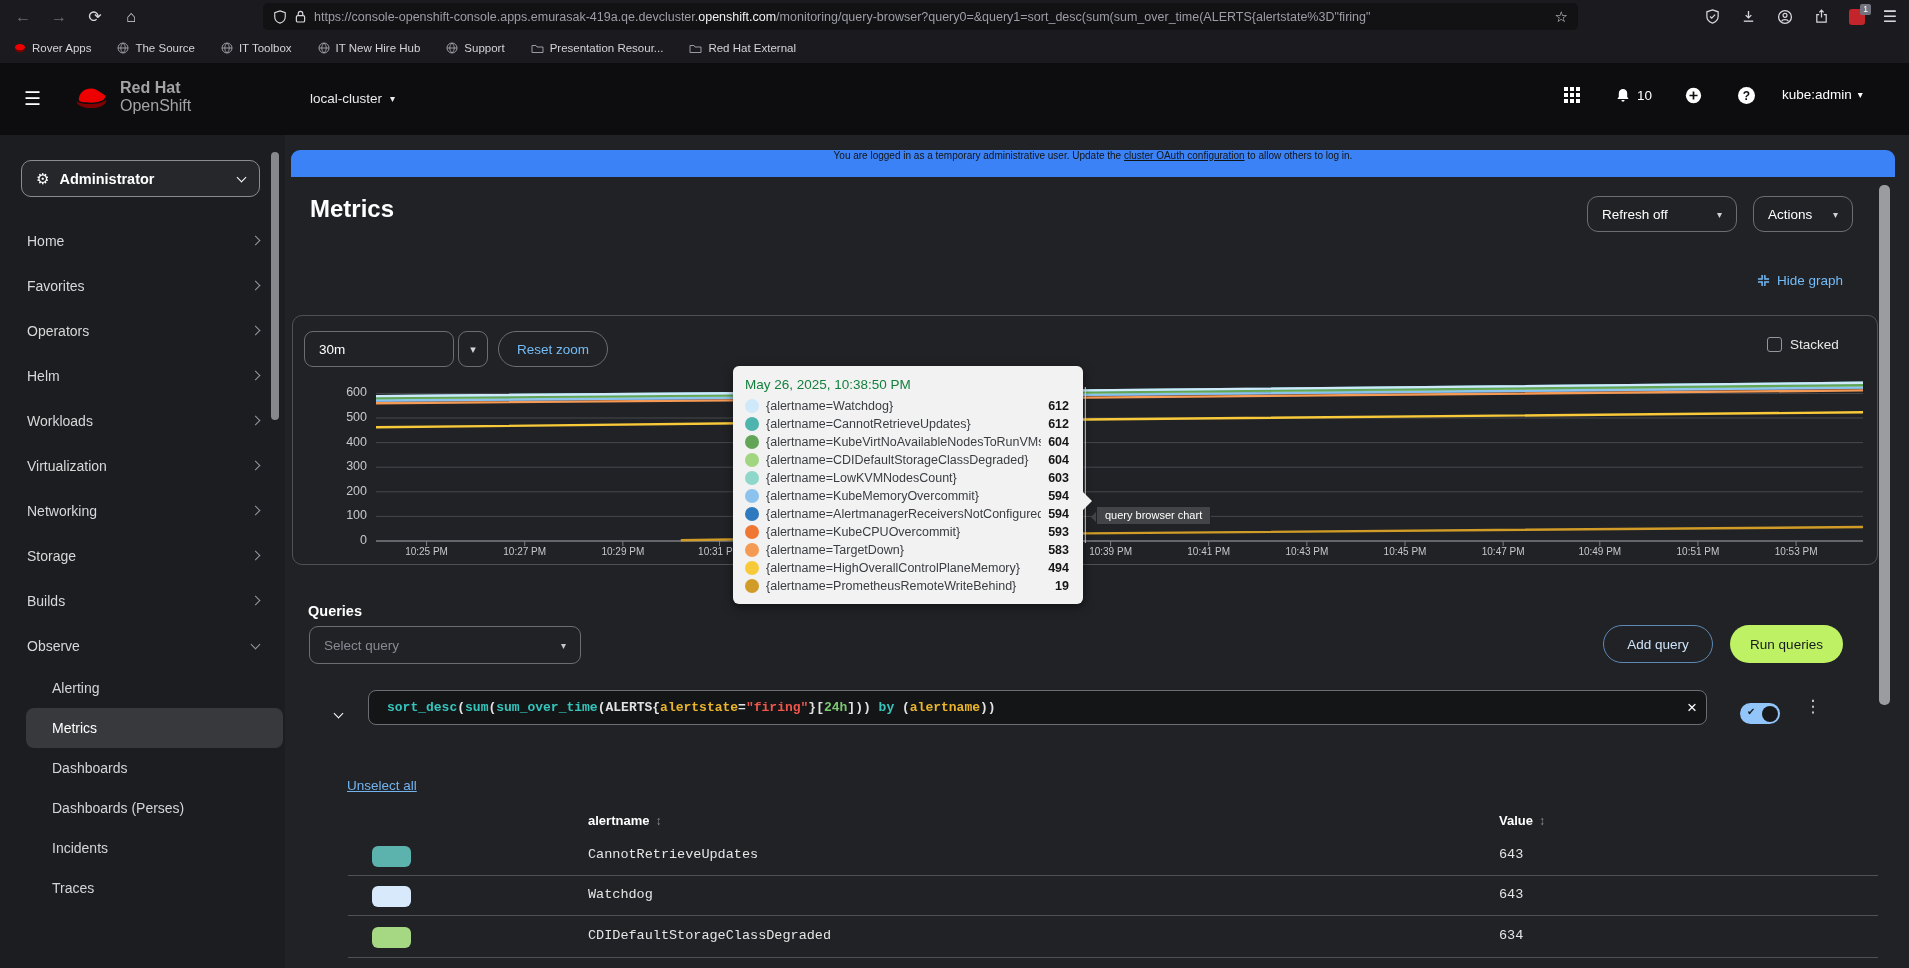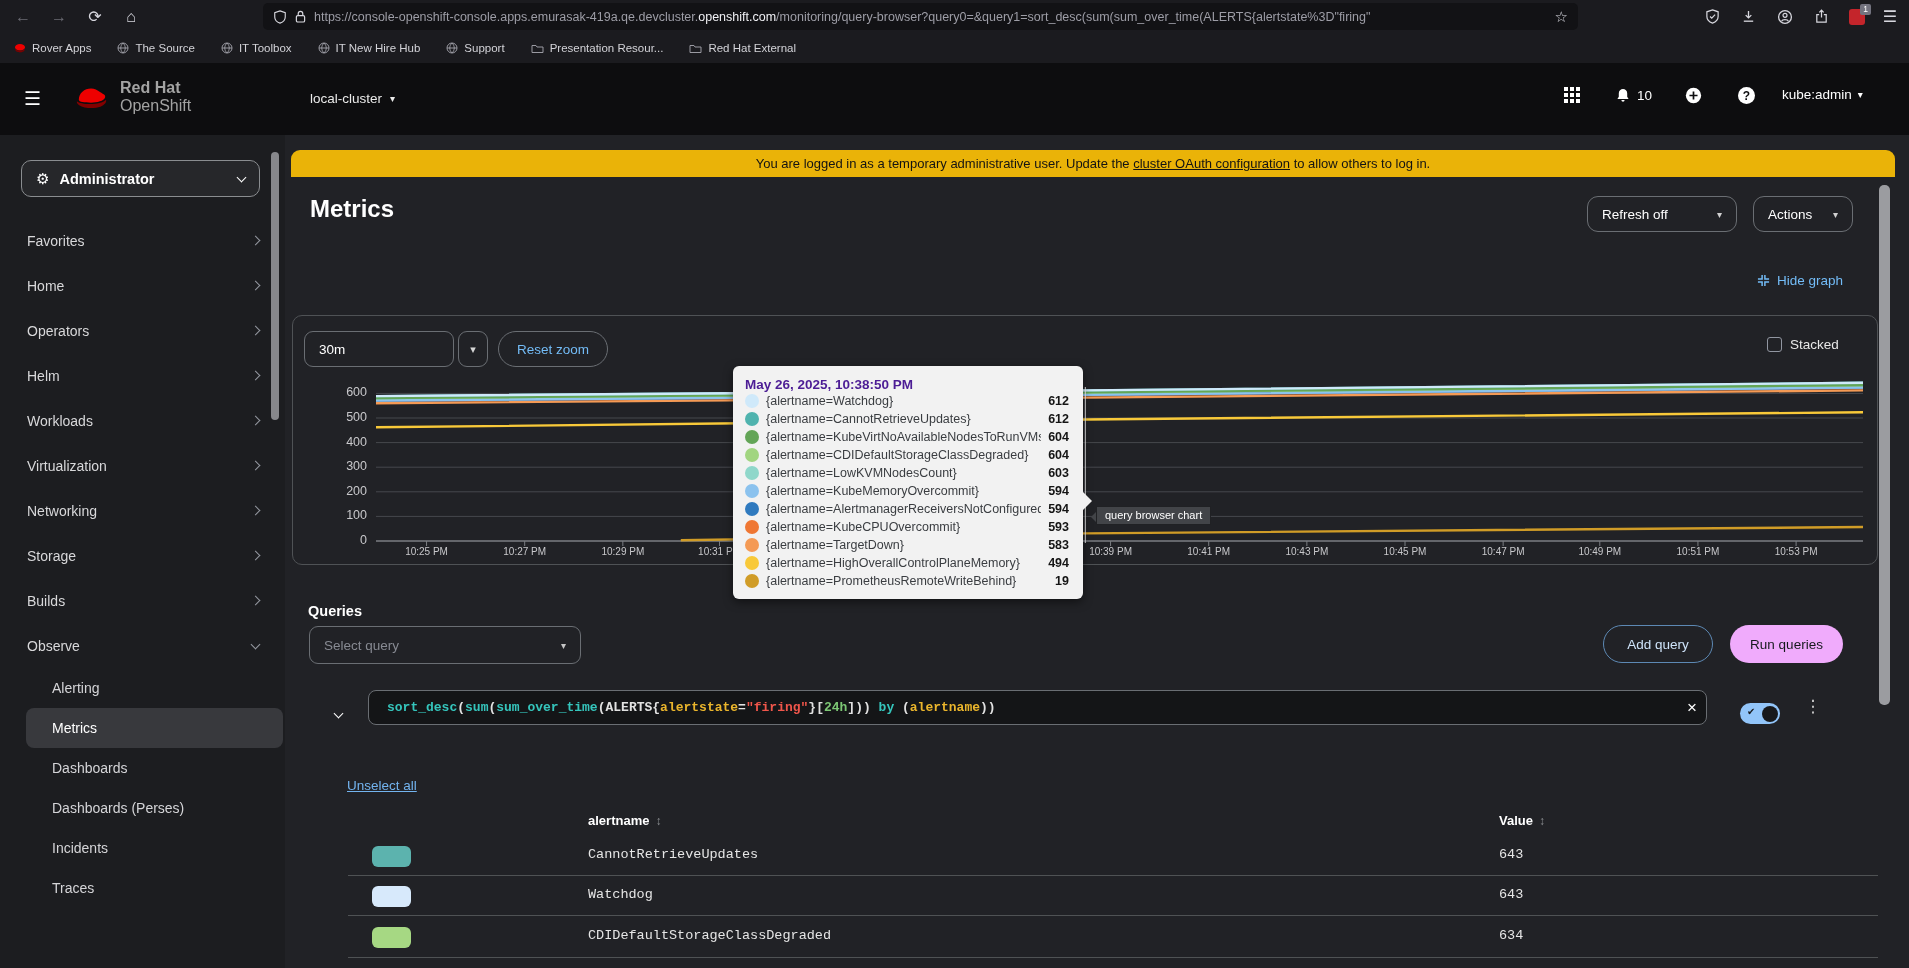--- a/index.html
+++ b/index.html
@@ -42,38 +42,38 @@
   .chev { width:7px; height:7px; border-right:1.6px solid #9599a0; border-top:1.6px solid #9599a0; display:inline-block; }
   .chev.right { transform:rotate(45deg); }
   .chev.down  { transform:rotate(135deg); margin-top:-3px; }
   .chev.white { border-color:#fff; }
   .subnav-item { height:40px; display:flex; align-items:center; padding-left:52px; color:#d5d5d8; font-size:14px; position:relative; }
   .subnav-item.active { background:#38393d; color:#fff; border-radius:8px; margin:0 2px 0 26px; padding-left:26px; }
   .side-thumb { position:absolute; left:271px; top:17px; width:8px; height:268px; background:#87888c; border-radius:4px; }
 
   
   .main { position:absolute; left:285px; top:135px; width:1624px; bottom:0; background:#212226; }
-  .banner { position:absolute; left:6px; top:15px; width:1604px; height:27px; background:#eab308; border-radius:9px 9px 0 0; color:#131313; font-size:13px; display:flex; align-items:center; justify-content:center; }
+  .banner { position:absolute; left:6px; top:15px; width:1604px; height:27px; background:#3b82f6; border-radius:9px 9px 0 0; color:#131313; font-size:10px; display:flex; justify-content:center; }
   .banner a { color:#131313; text-decoration:underline; }
   .pg-title { position:absolute; left:25px; top:60px; color:#fff; font-size:24px; font-weight:bold; }
   .btn-dark { position:absolute; height:36px; border:1px solid #6a6e73; border-radius:11px; background:transparent; color:#fff; font-size:13.5px; display:flex; align-items:center; justify-content:space-between; padding:0 14px; }
   .hide-graph { position:absolute; top:138px; right:66px; display:flex; align-items:center; gap:7px; color:#73bcf7; font-size:13.5px; }
 
   .gpanel { position:absolute; left:7px; top:180px; width:1586px; height:250px; border:1px solid #4f5255; border-radius:10px; }
   .ts-input { position:absolute; left:11px; top:15px; width:150px; height:36px; background:transparent; border:1px solid #6a6e73; border-radius:9px; color:#fff; font-size:13.5px; padding:0 14px; font-family:"Liberation Sans",sans-serif; }
   .ts-caret { position:absolute; left:165px; top:15px; width:30px; height:36px; border:1px solid #6a6e73; border-radius:9px; color:#d6d6d6; display:flex; align-items:center; justify-content:center; font-size:11px; }
   .reset-zoom { position:absolute; left:205px; top:15px; height:36px; padding:0 18px; border:1px solid #6a6e73; border-radius:18px; color:#73bcf7; font-size:13.5px; display:flex; align-items:center; background:transparent; }
   .stacked { position:absolute; left:1474px; top:21px; display:flex; align-items:center; gap:8px; color:#e8e8e8; font-size:13.5px; }
   .stacked .box { width:15px; height:15px; border:1.5px solid #9196a1; border-radius:3px; background:transparent; }
   .ylab { position:absolute; left:30px; width:44px; text-align:right; font-size:12.5px; color:#c8c8cb; }
   .xlab { position:absolute; transform:translateX(-50%); font-size:10px; color:#c8c8cb; top:230px; white-space:nowrap; }
 
   .ctooltip { position:absolute; left:448px; top:231px; width:350px; background:#f2f2f2; border-radius:6px; padding:11px 14px 9px 12px; z-index:20; box-shadow:0 3px 10px rgba(0,0,0,.5); }
   .ctooltip:after { content:""; position:absolute; right:-9px; top:126px; border:9px solid transparent; border-left-color:#f2f2f2; border-right-width:0; }
-  .ctt-head { font-size:13.5px; font-weight:bold; color:#4c1d95; }
+  .ctt-head { font-size:13.5px; font-weight:normal; color:#15803d; margin-bottom:5px; }
   .ctt-row { display:flex; align-items:center; gap:7px; height:18px; font-size:12.5px; }
   .ctt-dot { width:14px; height:14px; border-radius:50%; flex:none; }
   .ctt-lbl { flex:1; color:#3a3d41; white-space:nowrap; overflow:hidden; }
   .ctt-val { font-weight:bold; color:#151515; }
   .mini-tt { position:absolute; left:811px; top:371px; background:#424448; border:1px solid #202124; color:#fff; font-size:11px; padding:2px 8px 3px; z-index:21; white-space:nowrap; }
   .mini-tt:before { content:""; position:absolute; left:-6px; top:5px; border:5px solid transparent; border-right-color:#424448; border-left-width:0; }
 
   .q-head { position:absolute; left:23px; top:468px; color:#fff; font-size:14.5px; font-weight:bold; }
   .q-select { position:absolute; left:24px; top:491px; width:272px; height:38px; border:1px solid #6a6e73; border-radius:9px; color:#878a92; font-size:13.5px; display:flex; align-items:center; justify-content:space-between; padding:0 14px; }
   .btn-sec { position:absolute; top:490px; height:38px; border:1px solid #5d89b4; border-radius:19px; color:#cfe4fa; font-size:13.5px; display:flex; align-items:center; justify-content:center; background:transparent; }
@@ -252,26 +252,26 @@
 <nav class="sidebar">
   <div class="persp">
     <span class="gear">⚙</span>
     <span style="flex:1">Administrator</span>
     <span class="chev down white"></span>
   </div>
   <div class="nav-list">
     <div>
 
         <div class="nav-item">
+          <span>Home</span>
+          <span class="chev right"></span>
+        </div>
+
+        <div class="nav-item">
           <span>Favorites</span>
-          <span class="chev right"></span>
-        </div>
-
-        <div class="nav-item">
-          <span>Home</span>
           <span class="chev right"></span>
         </div>
 
         <div class="nav-item">
           <span>Operators</span>
           <span class="chev right"></span>
         </div>
 
         <div class="nav-item">
           <span>Helm</span>
@@ -515,21 +515,21 @@
       </div>
   </div>
   <div class="mini-tt">query browser chart</div>
 
   <div class="q-head">Queries</div>
   <div class="q-select">
     <span>Select query</span>
     <span style="font-size:10px; color:#c6c6c6">▾</span>
   </div>
   <button class="btn-sec" style="left:1318px; width:110px;">Add query</button>
-  <button class="btn-pri" style="left:1445px; width:113px; background:#f0abfc;">Run queries</button>
+  <button class="btn-pri" style="left:1445px; width:113px; background:#bef264;">Run queries</button>
 
   <span class="q-expander"><span class="chev down white"></span></span>
   <div class="q-expr">
     <span>
       
     <span style="color: rgb(53, 197, 188);">sort_desc</span><span style="color: rgb(226, 226, 226);">(</span><span style="color: rgb(53, 197, 188);">sum</span><span style="color: rgb(226, 226, 226);">(</span><span style="color: rgb(53, 197, 188);">sum_over_time</span><span style="color: rgb(226, 226, 226);">(ALERTS{</span><span style="color: rgb(234, 181, 44);">alertstate</span><span style="color: rgb(226, 226, 226);">=</span><span style="color: rgb(240, 86, 75);">"firing"</span><span style="color: rgb(226, 226, 226);">}[</span><span style="color: rgb(124, 198, 116);">24h</span><span style="color: rgb(226, 226, 226);">])) </span><span style="color: rgb(53, 197, 188);">by</span><span style="color: rgb(226, 226, 226);"> (</span><span style="color: rgb(234, 181, 44);">alertname</span><span style="color: rgb(226, 226, 226);">))</span></span>
   </div>
   <span class="q-close">×</span>
   <div class="toggle" style="background:#92c5f9">
     <span class="tick">✔</span>

